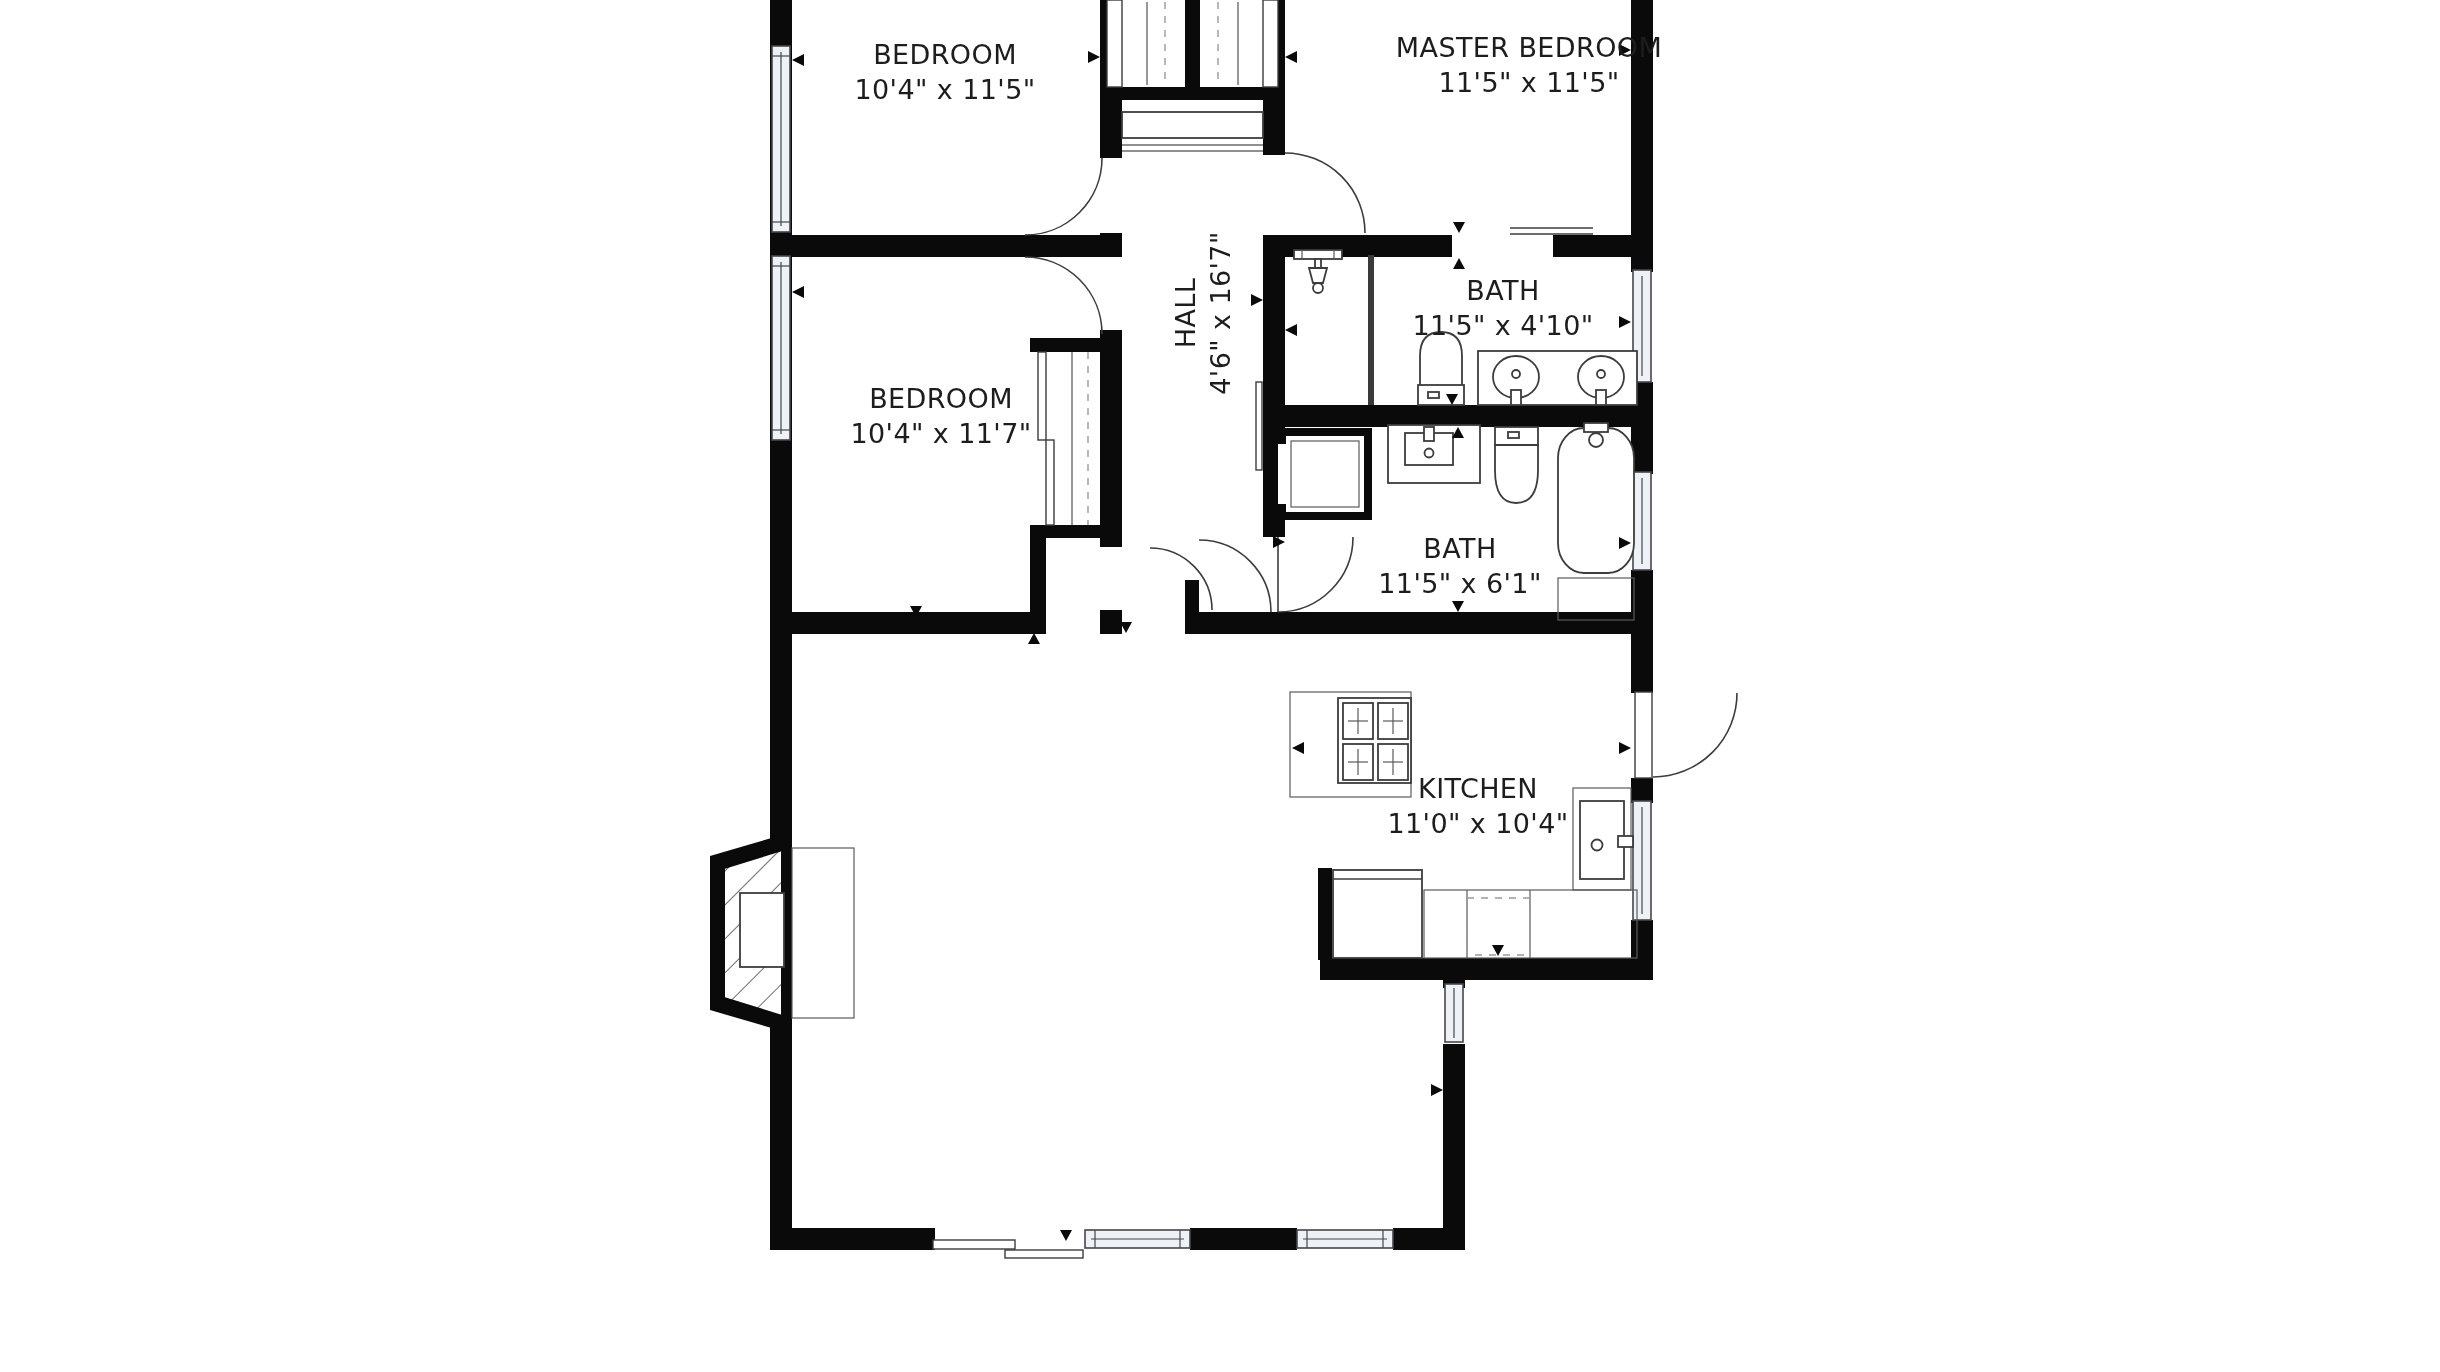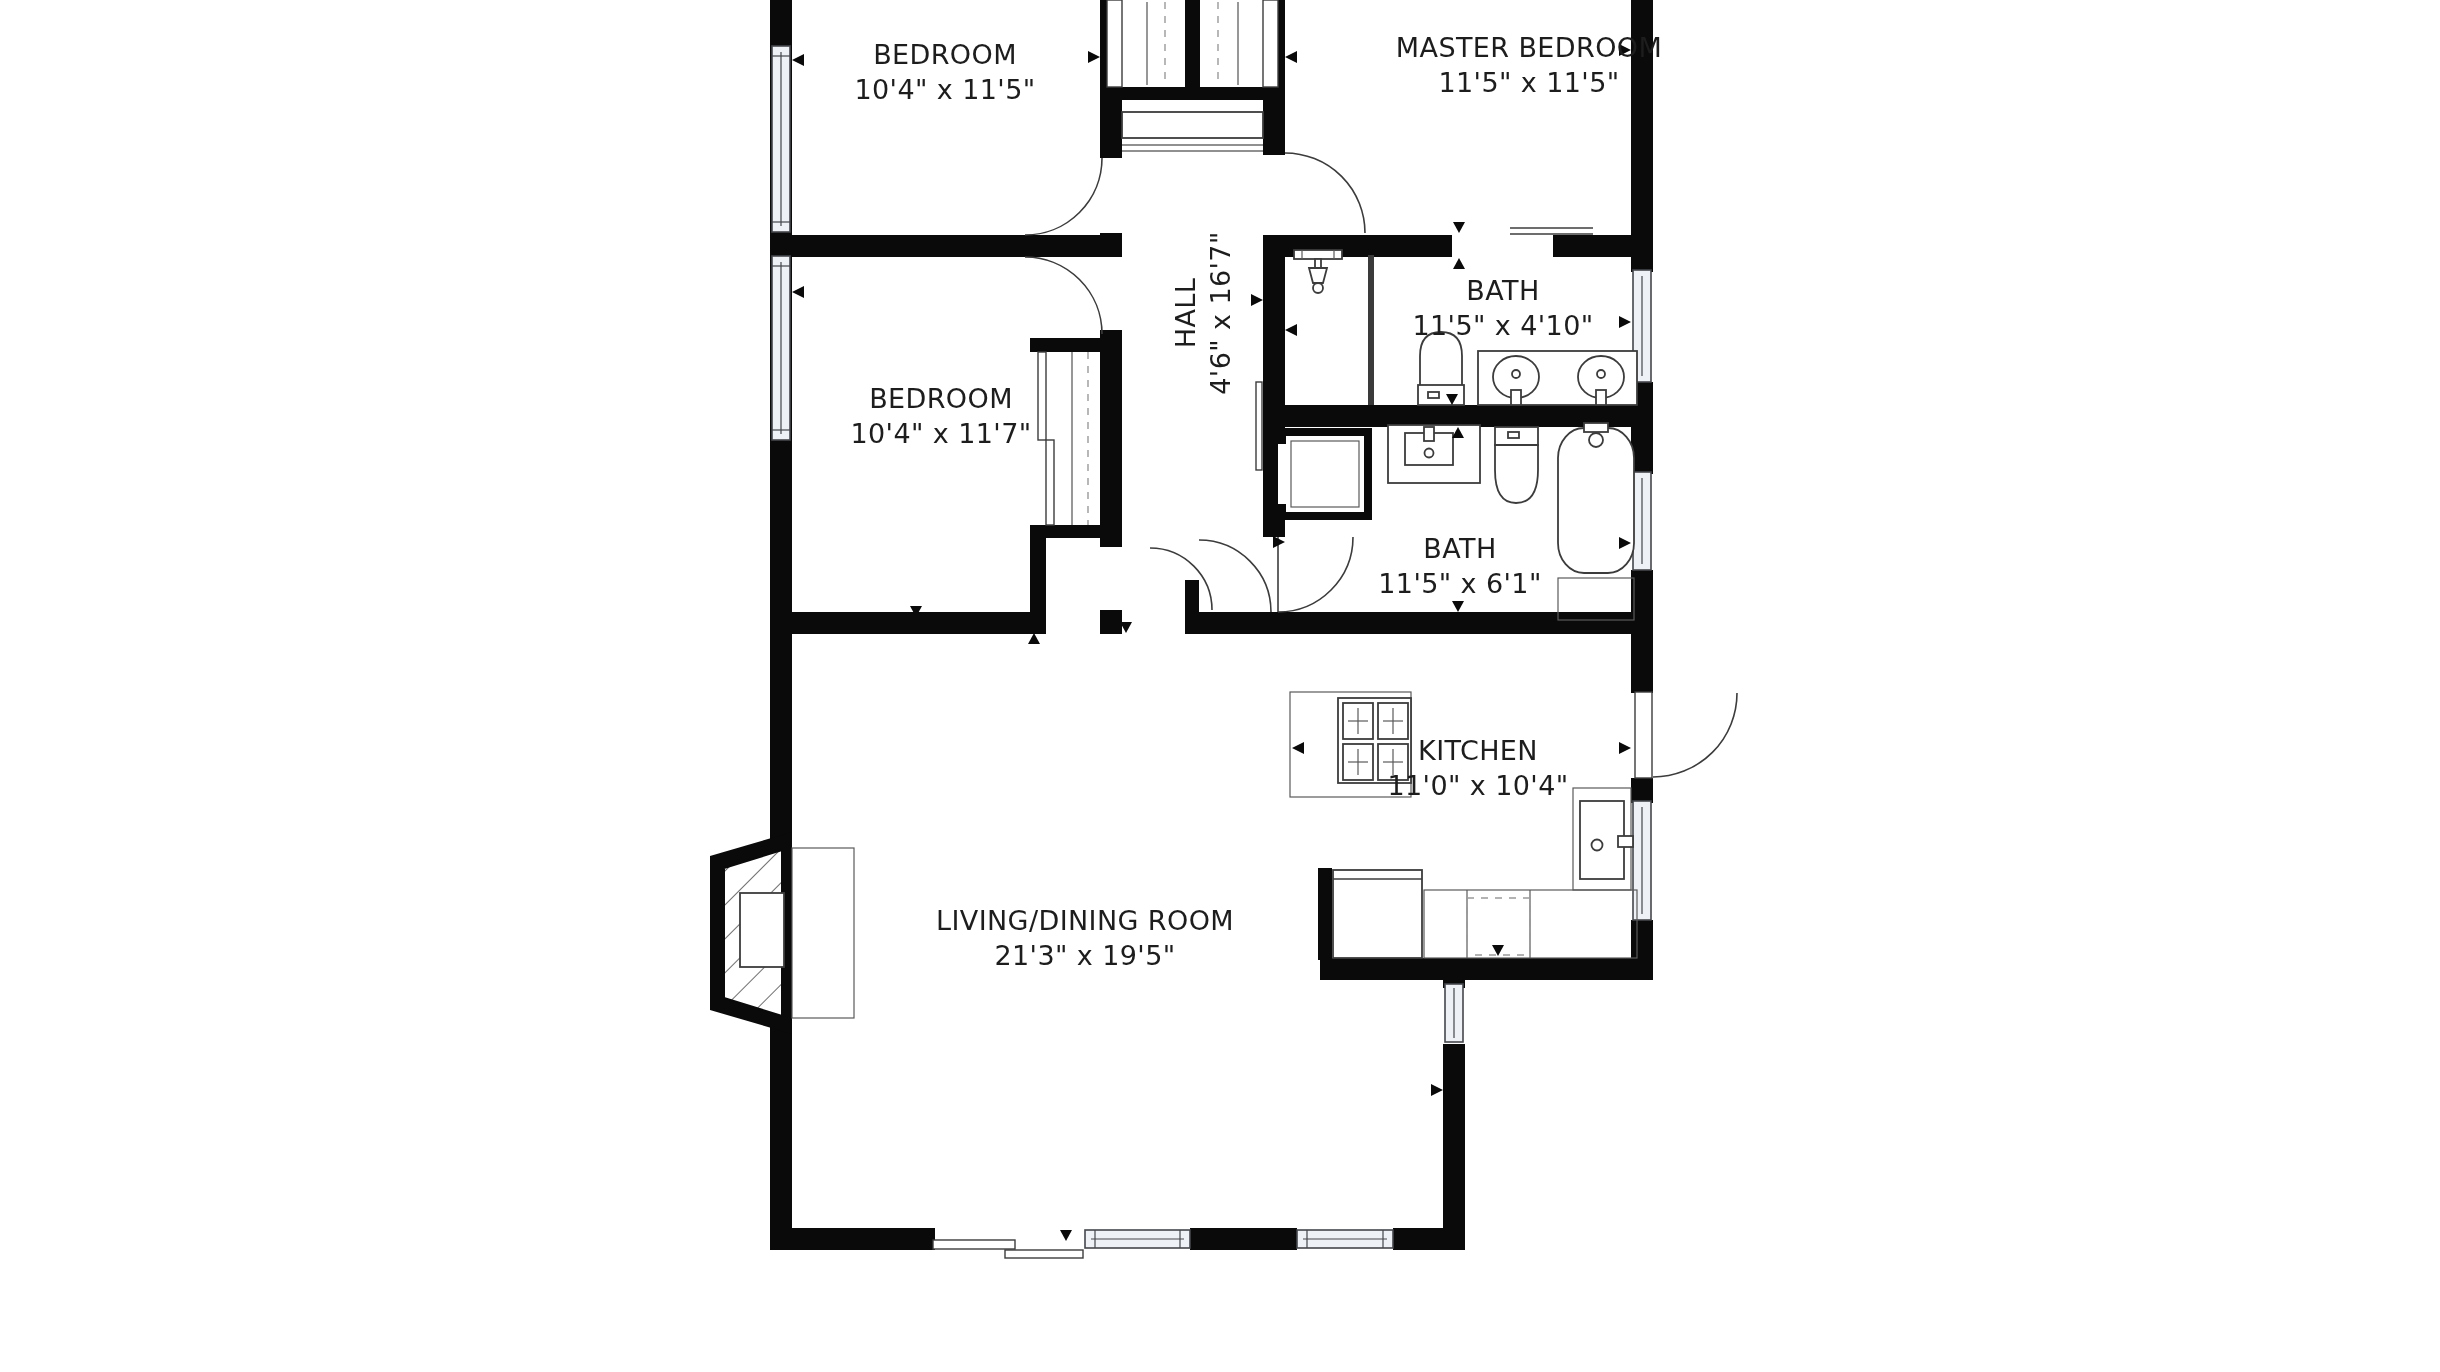--- a/index.html
+++ b/index.html
@@ -317,21 +317,17 @@
     <div>11'5" x 4'10"</div>
   </div>
   <div class="room-label" style="left:941px;top:416px;">
     <div>BEDROOM</div>
     <div>10'4" x 11'7"</div>
   </div>
   <div class="room-label" style="left:1460px;top:566px;">
     <div>BATH</div>
     <div>11'5" x 6'1"</div>
   </div>
-  <div class="room-label" style="left:1478px;top:768px;">
+  <div class="room-label" style="left:1478px;top:806px;">
     <div>KITCHEN</div>
     <div>11'0" x 10'4"</div>
   </div>
-  <div class="room-label" style="left:1085px;top:938px;">
-    <div>LIVING/DINING ROOM</div>
-    <div>21'3" x 19'5"</div>
-  </div>
 </div>
 
 </body></html>

